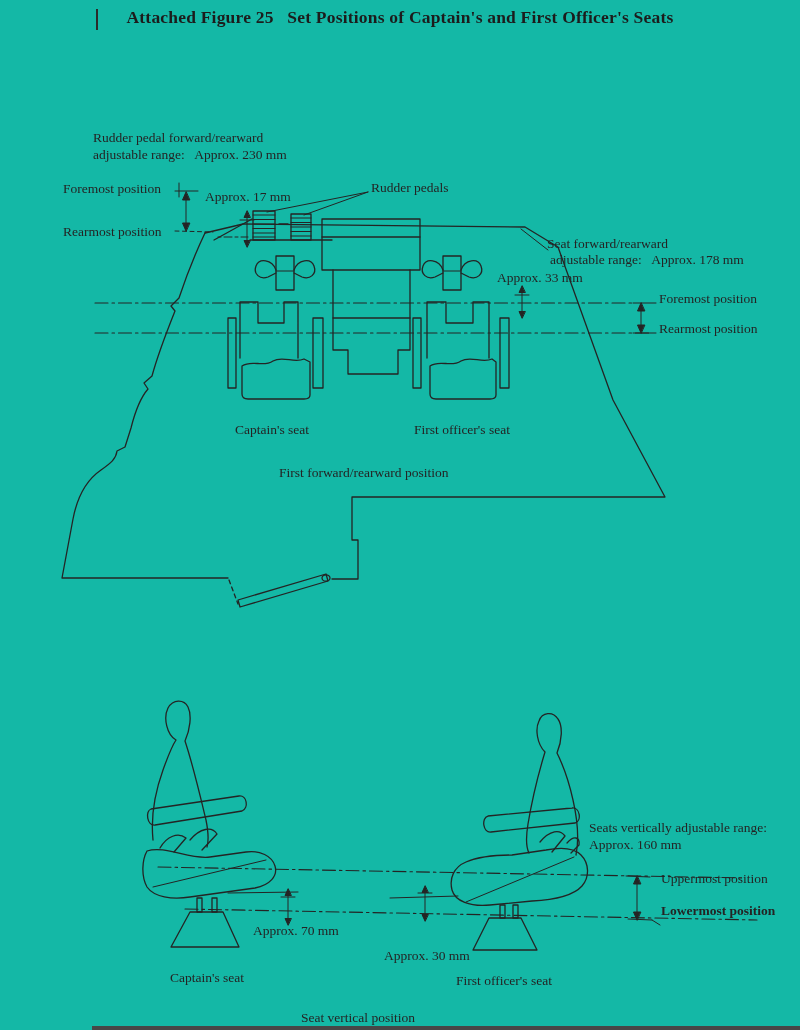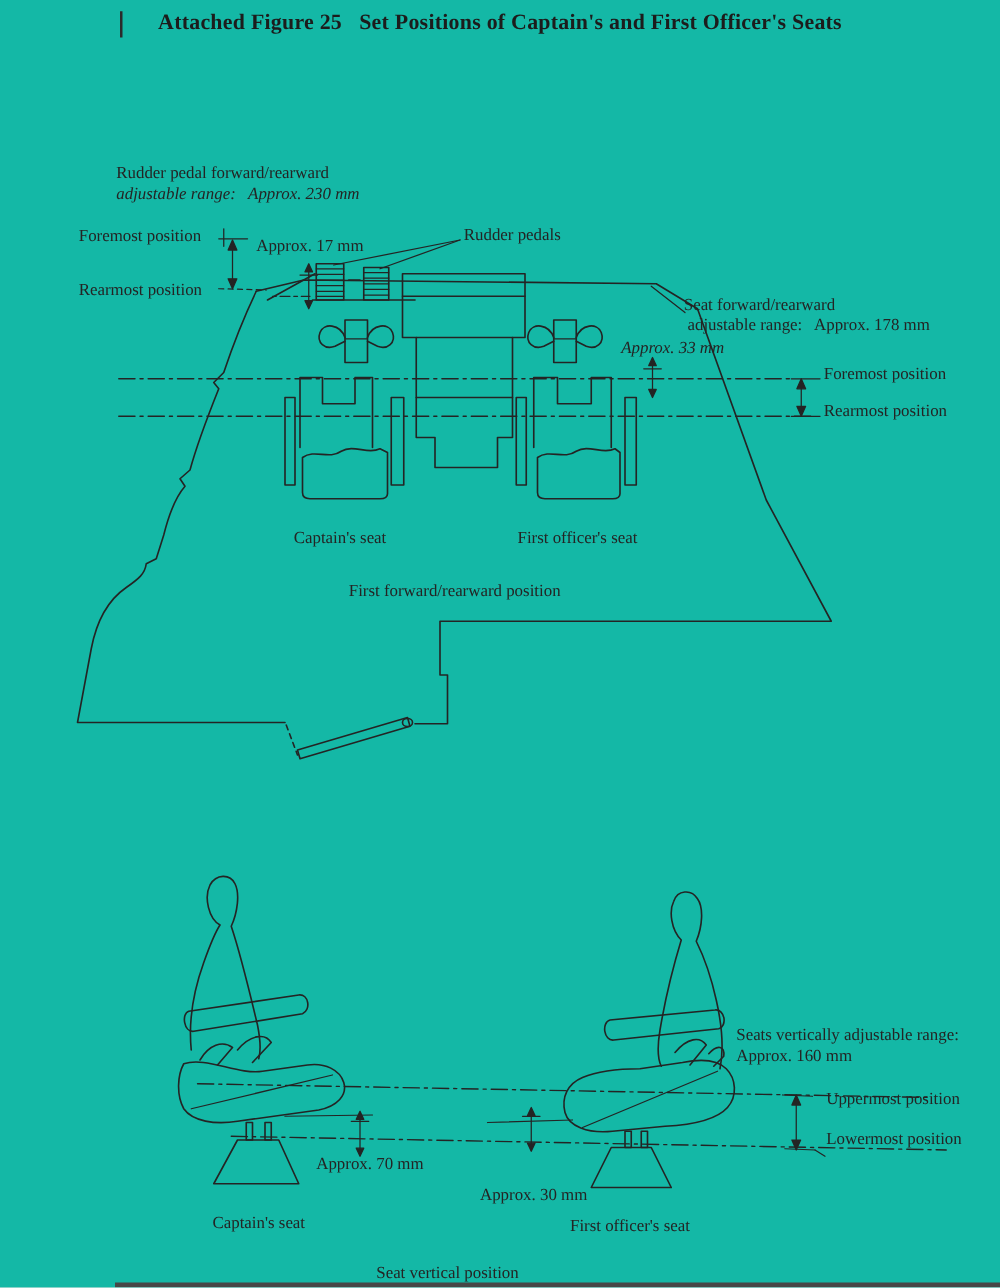--- a/index.html
+++ b/index.html
@@ -194,37 +194,37 @@
       </g>
     </g>
   </svg>
 
   <div class="margin-mark"></div>
   <div class="scan-strip"></div>
 
   <div class="title">Attached Figure 25   Set Positions of Captain's and First Officer's Seats</div>
 
   <div class="lbl" style="left:93px;top:130px;">Rudder pedal forward/rearward</div>
-  <div class="lbl" style="left:93px;top:147px;font-style:italic;">adjustable range:   Approx. 230 mm</div>
+  <div class="lbl" style="left:93px;top:147px;">adjustable range:   Approx. 230 mm</div>
   <div class="lbl" style="left:63px;top:181px;">Foremost position</div>
   <div class="lbl" style="left:205px;top:189px;">Approx. 17 mm</div>
   <div class="lbl" style="left:371px;top:180px;font-weight:normal;">Rudder pedals</div>
   <div class="lbl" style="left:63px;top:224px;">Rearmost position</div>
   <div class="lbl" style="left:547px;top:236px;">Seat forward/rearward</div>
   <div class="lbl" style="left:550px;top:252px;">adjustable range:   Approx. 178 mm</div>
-  <div class="lbl" style="left:497px;top:270px;font-style:italic;">Approx. 33 mm</div>
+  <div class="lbl" style="left:497px;top:270px;">Approx. 33 mm</div>
   <div class="lbl" style="left:659px;top:291px;">Foremost position</div>
   <div class="lbl" style="left:659px;top:321px;">Rearmost position</div>
   <div class="lbl" style="left:235px;top:422px;">Captain's seat</div>
   <div class="lbl" style="left:414px;top:422px;">First officer's seat</div>
   <div class="lbl" style="left:279px;top:465px;">First forward/rearward position</div>
 
   <div class="lbl" style="left:589px;top:820px;">Seats vertically adjustable range:</div>
   <div class="lbl" style="left:589px;top:837px;">Approx. 160 mm</div>
   <div class="lbl" style="left:661px;top:871px;">Uppermost position</div>
-  <div class="lbl" style="left:661px;top:903px;">Lowermost position</div>
+  <div class="lbl" style="left:661px;top:903px;font-weight:bold;">Lowermost position</div>
   <div class="lbl" style="left:253px;top:923px;">Approx. 70 mm</div>
   <div class="lbl" style="left:384px;top:948px;">Approx. 30 mm</div>
   <div class="lbl" style="left:170px;top:970px;">Captain's seat</div>
   <div class="lbl" style="left:456px;top:973px;">First officer's seat</div>
   <div class="lbl" style="left:301px;top:1010px;">Seat vertical position</div>
 
 </div>
 
 </body></html>

